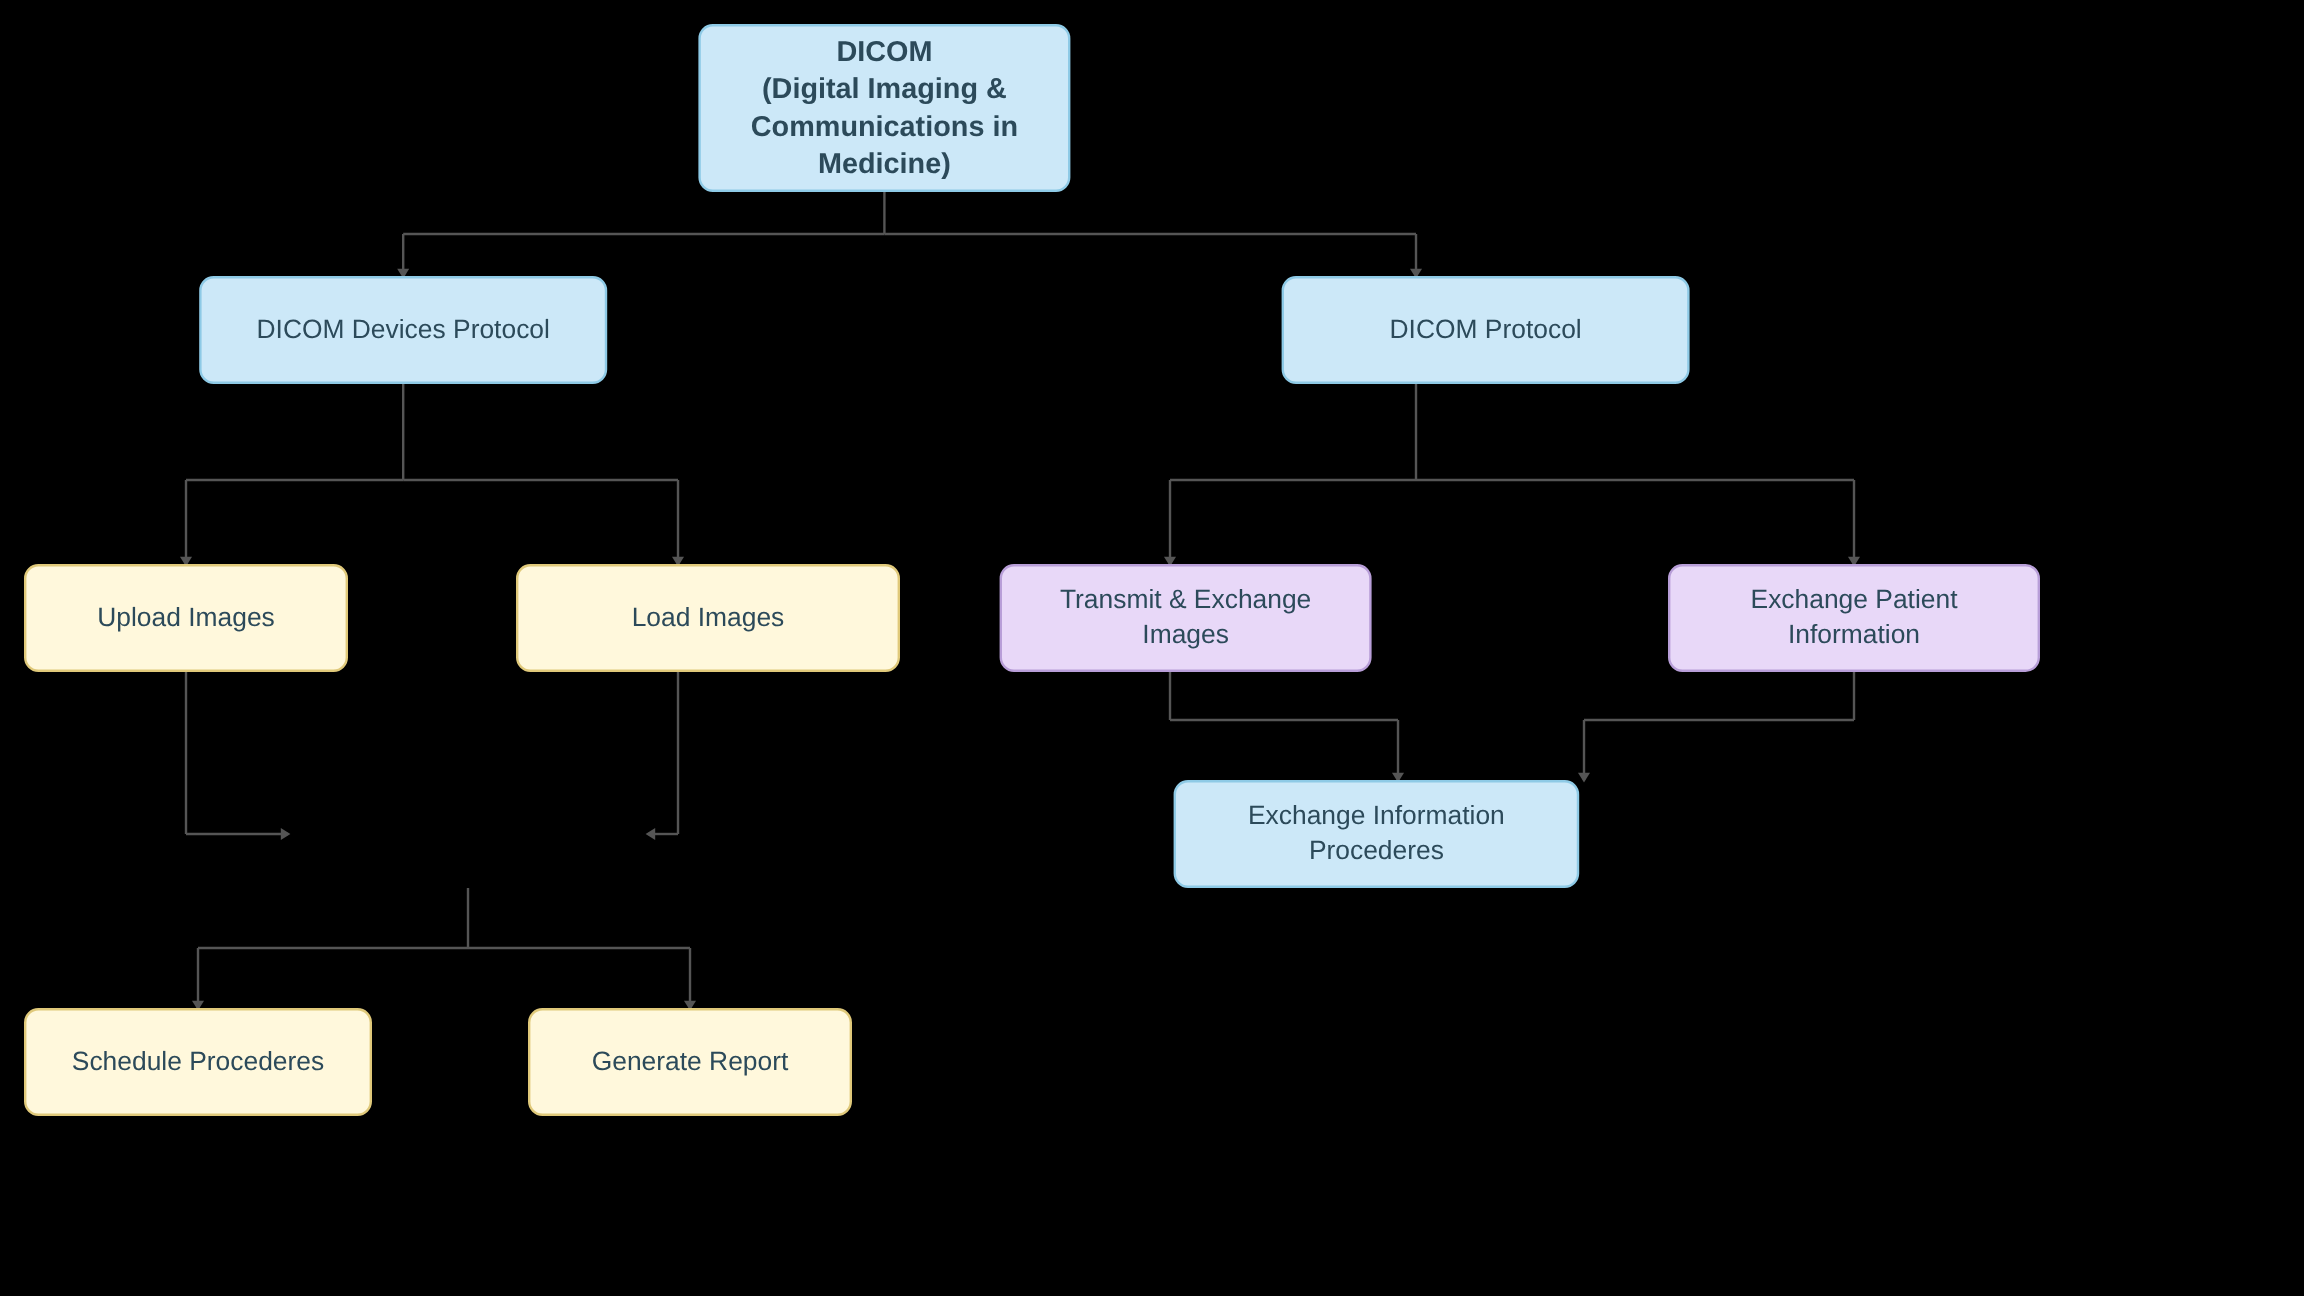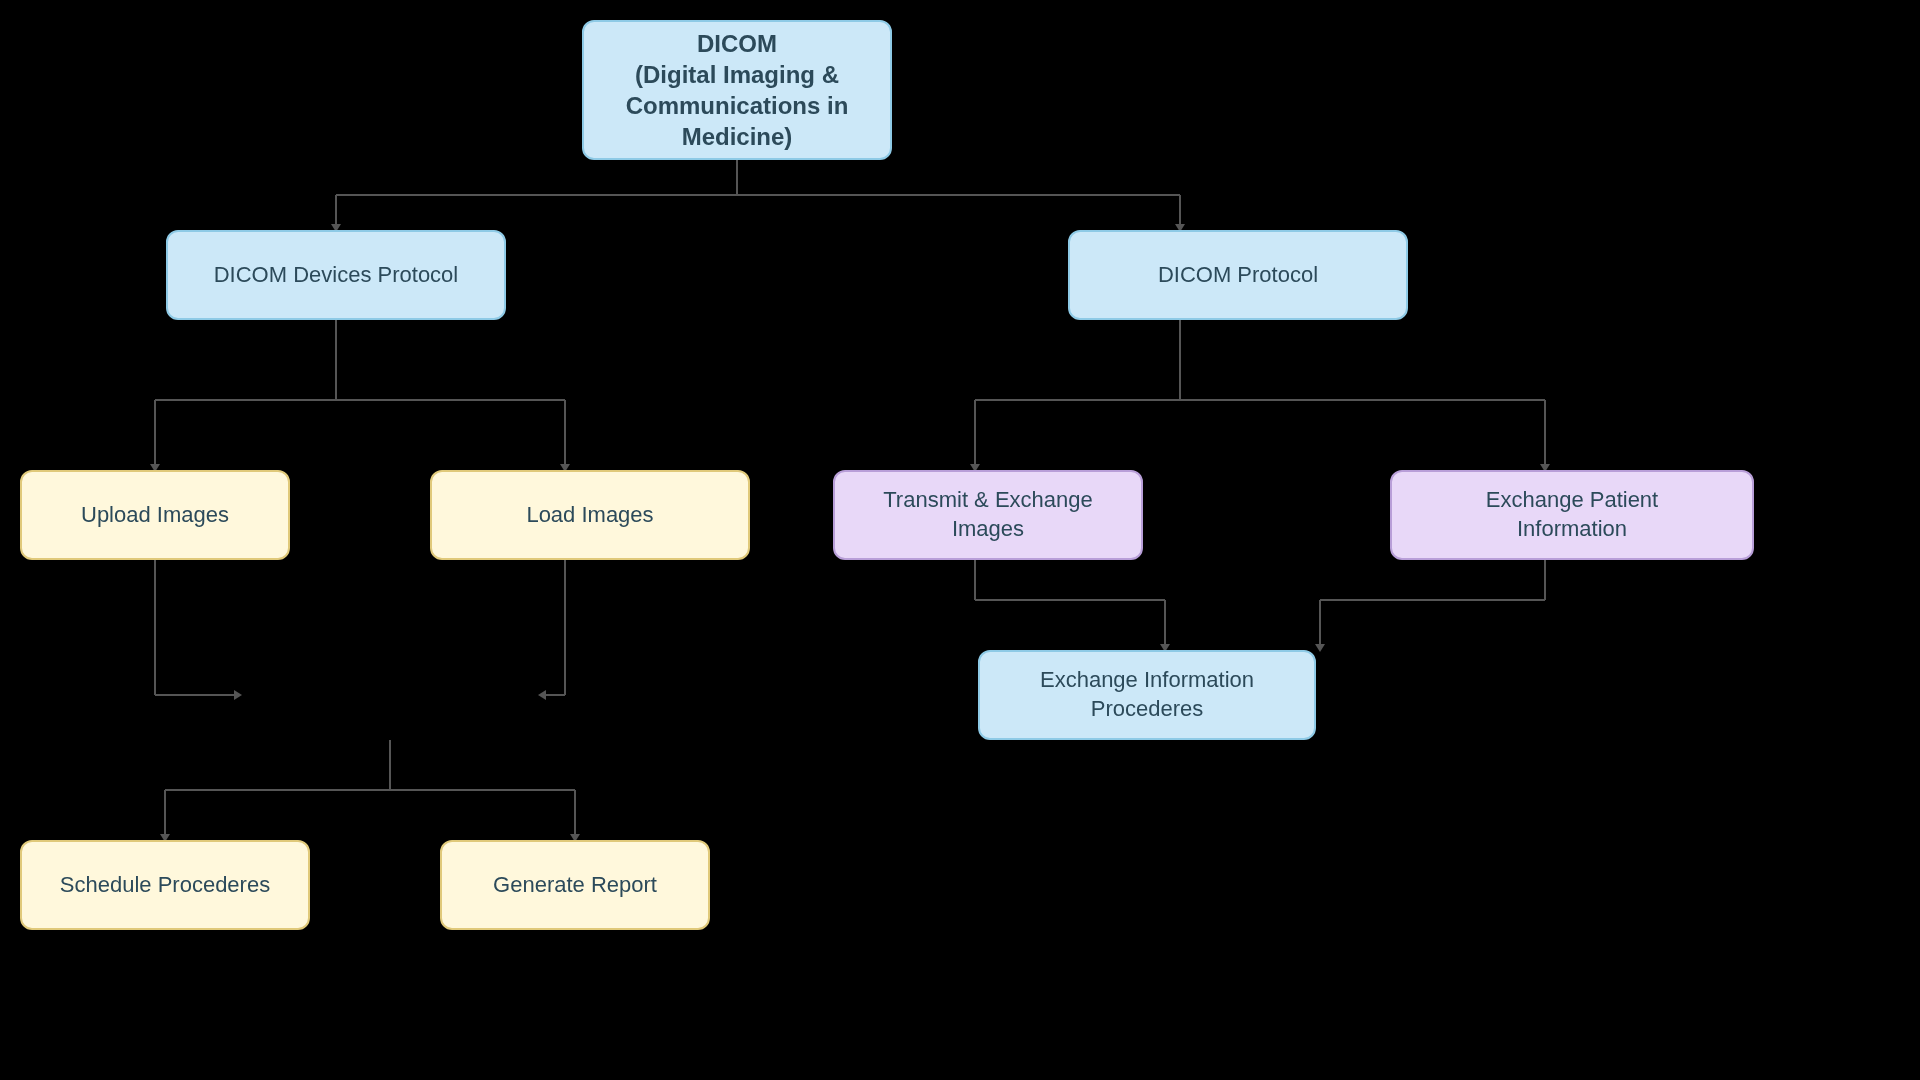--- a/index.html
+++ b/index.html
@@ -139,21 +139,21 @@
   </div>
 
   <div class="node node-yellow" style="left:430px; top:470px; width:320px; height:90px;">
     <span>Load Images</span>
   </div>
 
   <div class="node node-purple" style="left:820px; top:470px; width:310px; height:90px;margin-left:13px;">
     <span>Transmit &amp; Exchange<br>Images</span>
   </div>
 
-  <div class="node node-purple" style="left:1390px; top:470px; width:364px; height:90px;">
+  <div class="node node-purple" style="left:1390px; top:470px; width:310px; height:90px;">
     <span>Exchange Patient<br>Information</span>
   </div>
 
 
   <div class="node node-blue" style="left:978px; top:650px; width:338px; height:90px;">
     <span>Exchange Information<br>Procederes</span>
   </div>
 
   <div class="node node-yellow" style="left:20px; top:840px; width:290px; height:90px;">
     <span>Schedule Procederes</span>

